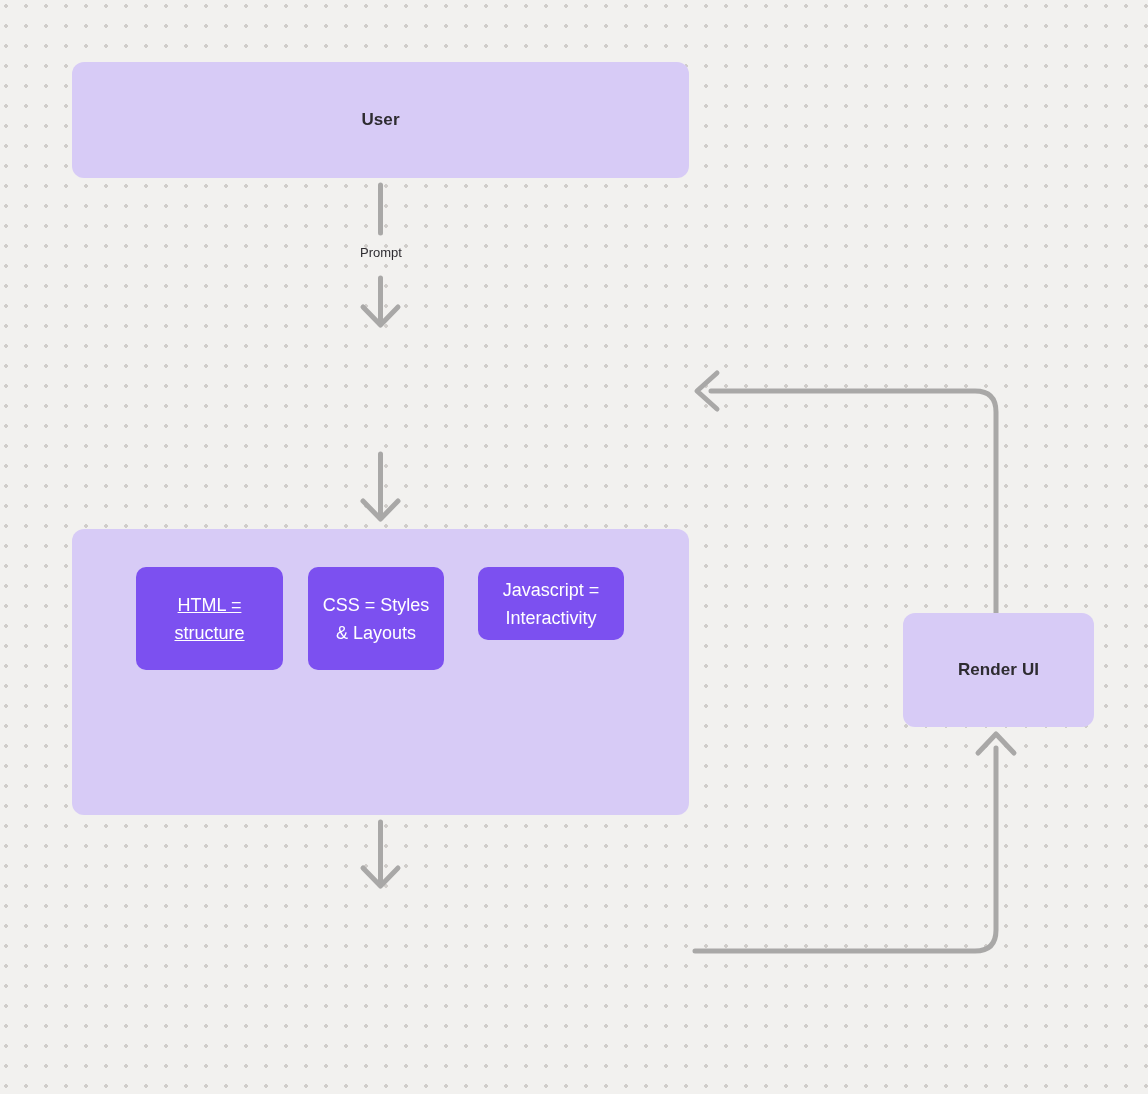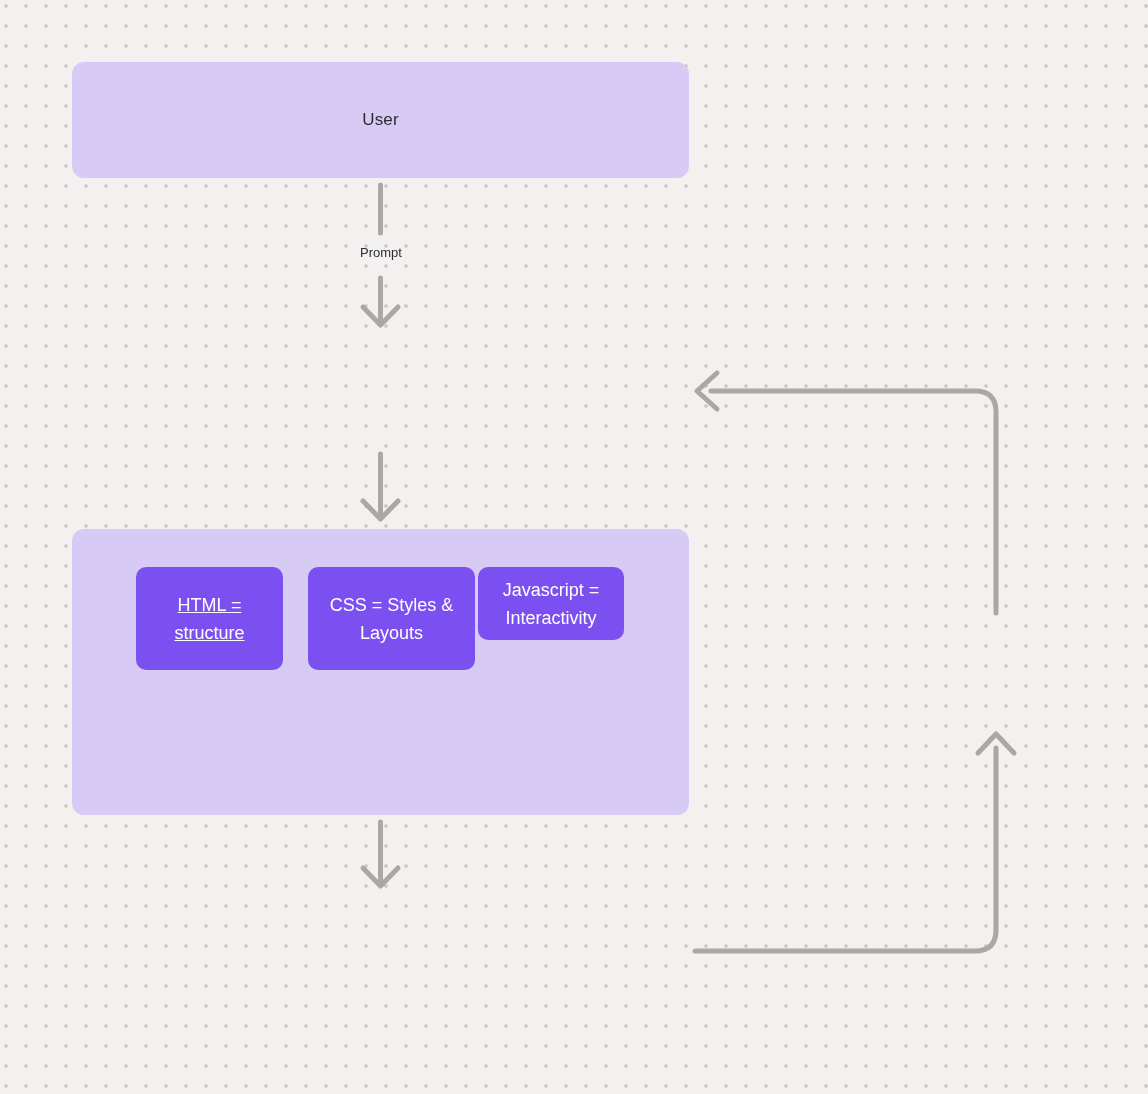--- a/index.html
+++ b/index.html
@@ -31,40 +31,40 @@
     align-items: center;
     justify-content: center;
     text-align: center;
     box-sizing: border-box;
   }
   .node.light {
     background: #d7cbf6;
     border-radius: 12px;
     color: #2e2c31;
     font-size: 17px;
-    font-weight: 400;
+    font-weight: 700;
     letter-spacing: 0.1px;
   }
   .node.dark {
     background: #7c50f0;
     border-radius: 10px;
     color: #ffffff;
     font-size: 18px;
     font-weight: 500;
     line-height: 28px;
     padding: 0 14px;
   }
   #node-user        { left: 72px;  top: 62px;  width: 617px; height: 116px; }
   #node-web-app     { left: 72px;  top: 333px; width: 617px; height: 116px; }
   #node-components  { left: 72px;  top: 529px; width: 617px; height: 286px; display: block; }
   #node-vite        { left: 72px;  top: 893px; width: 617px; height: 116px; }
   #node-render-ui   { left: 903px; top: 613px; width: 191px; height: 114px; }
 
   #node-html { left: 136px; top: 567px; width: 147px; height: 103px; text-decoration: underline; }
-  #node-css  { left: 308px; top: 567px; width: 167px; height: 103px; }
+  #node-css  { left: 308px; top: 567px; width: 136px; height: 103px; }
   #node-js   { left: 478px; top: 567px; width: 146px; height: 73px; justify-content: center; }
 
   .group-caption {
     position: absolute;
     left: 72px;
     top: 718px;
     width: 617px;
     text-align: center;
     font-size: 19px;
     font-weight: 500;
@@ -121,14 +121,17 @@
   </div>
   <div class="node dark" id="node-css">
     <span>CSS = Styles &amp; Layouts</span>
   </div>
   <div class="node dark" id="node-js">
     <span>Javascript = Interactivity</span>
   </div>
 
 
 
+  <div class="node light" id="node-render-ui">
+    <span>Render UI</span>
+  </div>
 
 </div>
 
 </body></html>

